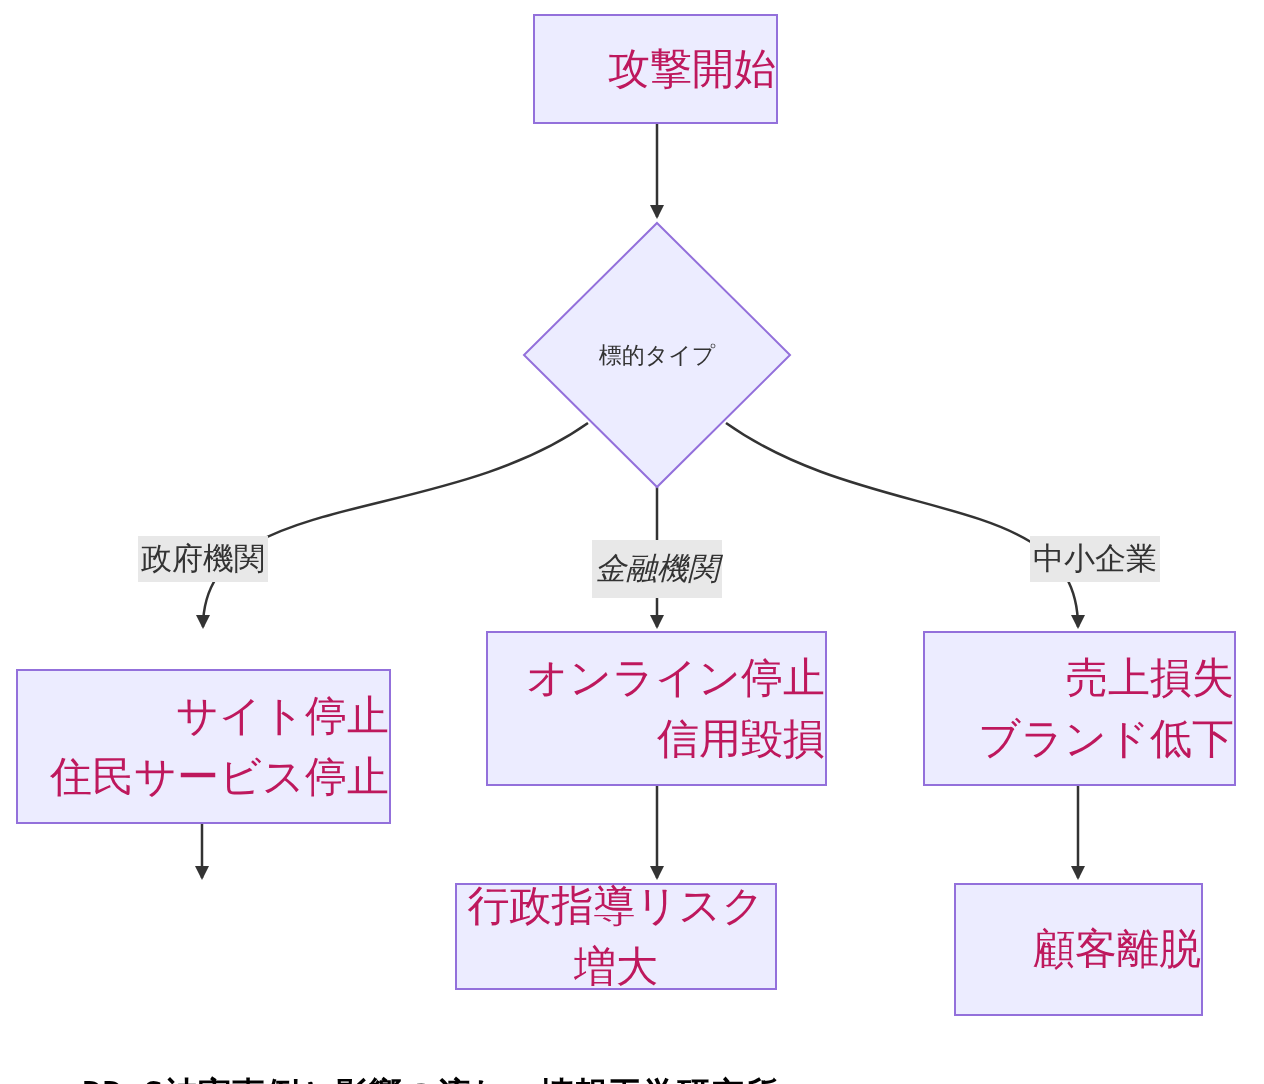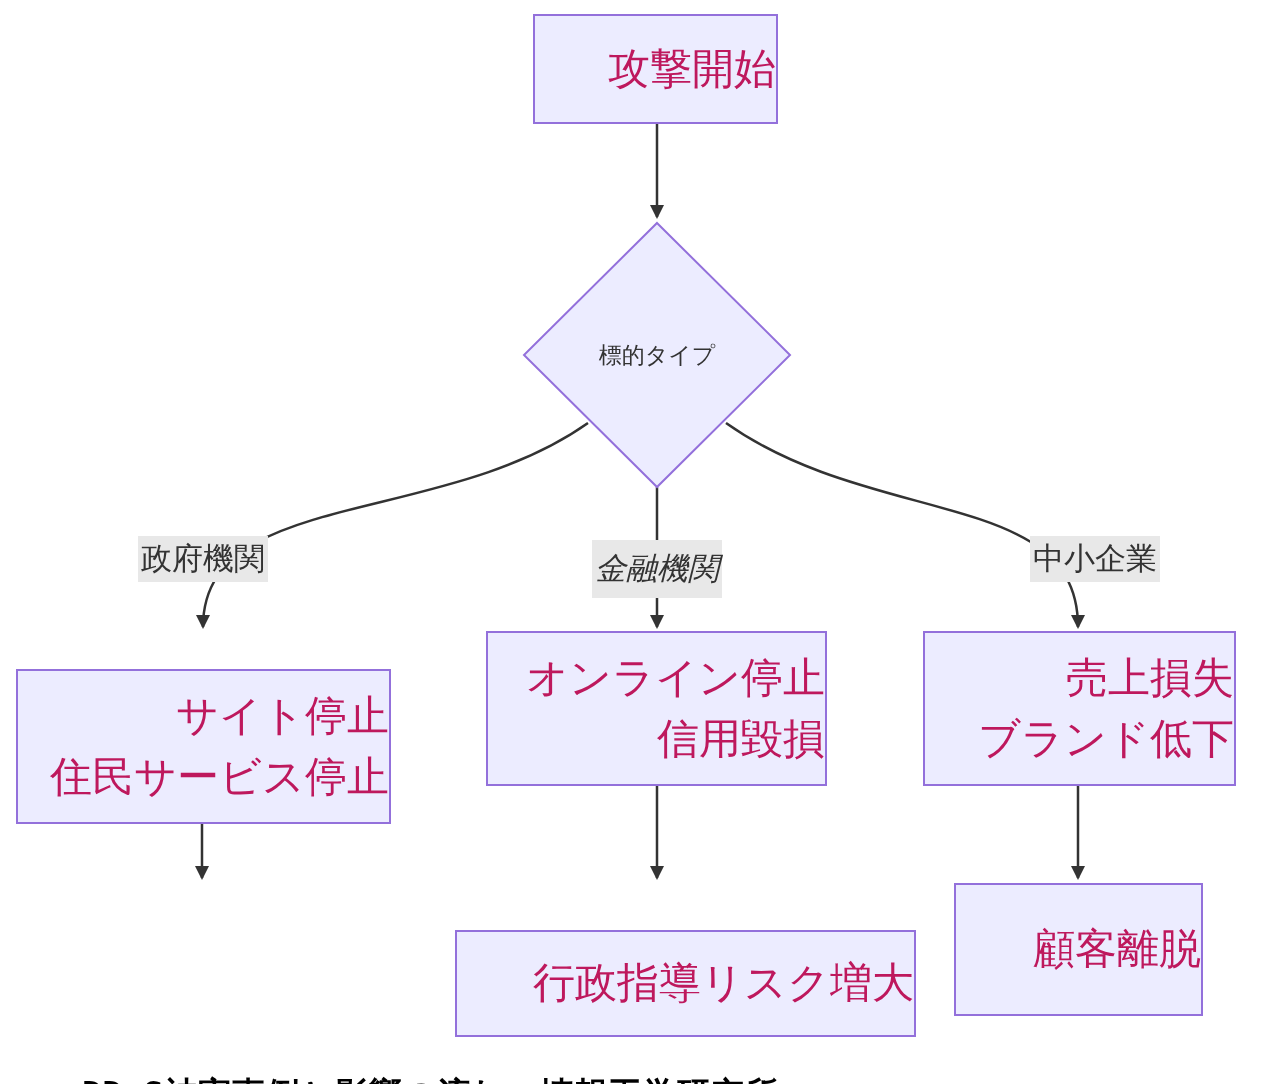--- a/index.html
+++ b/index.html
@@ -124,21 +124,21 @@
   </div>
   <div class="node" style="left:486px; top:631px; width:341px; height:155px;">
     <div>オンライン停止</div>
     <div>信用毀損</div>
   </div>
   <div class="node" style="left:923px; top:631px; width:313px; height:155px;">
     <div>売上損失</div>
     <div>ブランド低下</div>
   </div>
 
-  <div class="node" style="left:455px; top:883px; width:461px; height:107px;margin-top:47px;">
+  <div class="node" style="left:455px; top:883px; width:322px; height:107px;">
     <span>行政指導リスク増大</span>
   </div>
   <div class="node" style="left:954px; top:883px; width:249px; height:133px;">
     <span>顧客離脱</span>
   </div>
 
   <div class="caption">
     <span class="underlined">DDoS被害事例と影響の流れ　情報工学研究所</span>
   </div>
 

